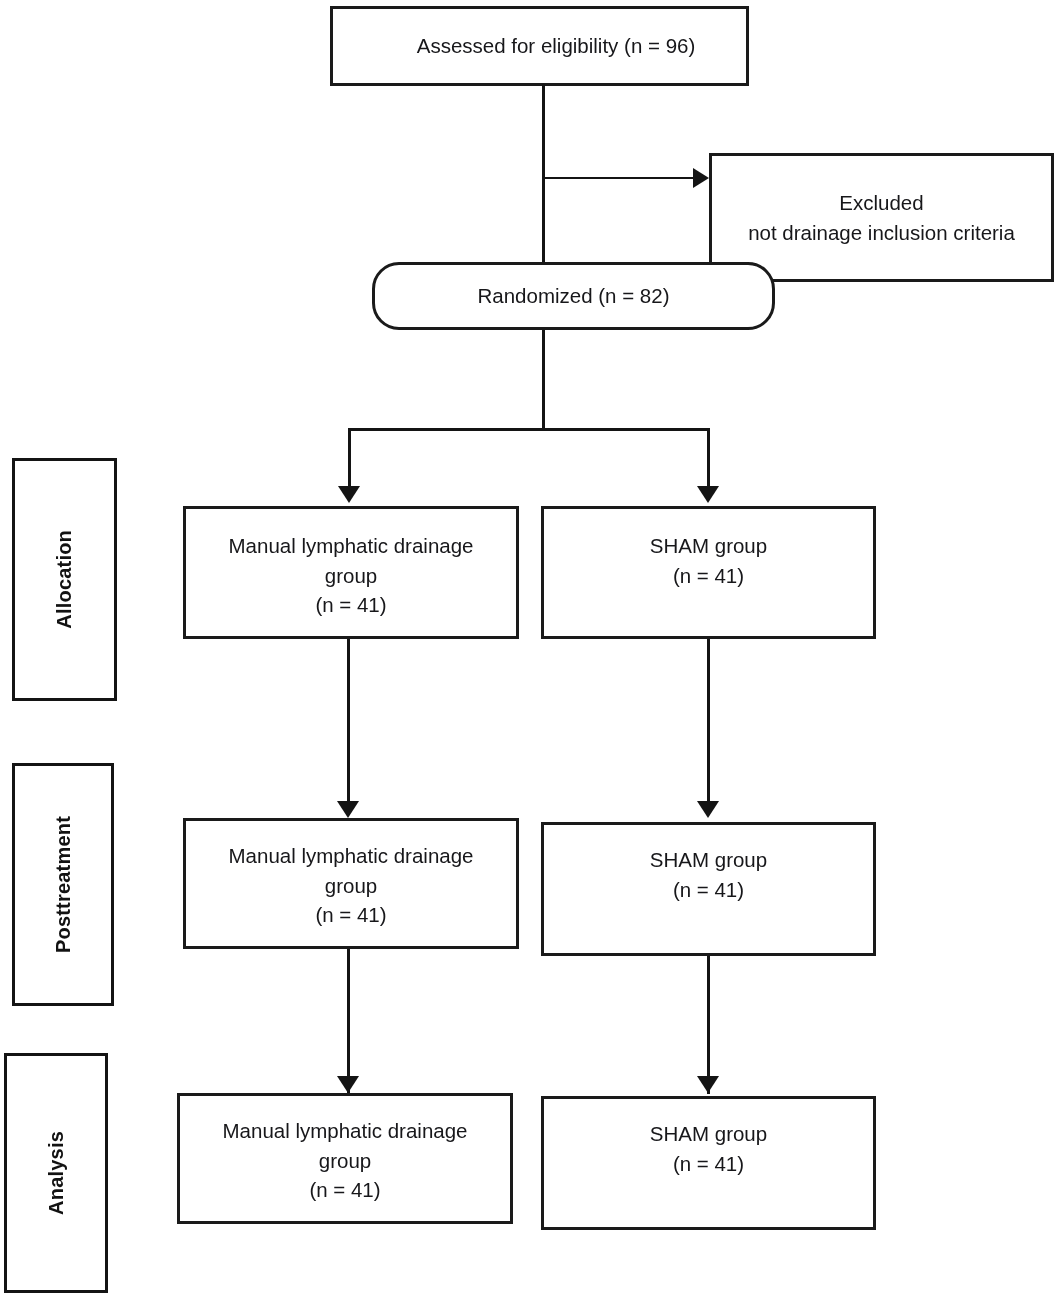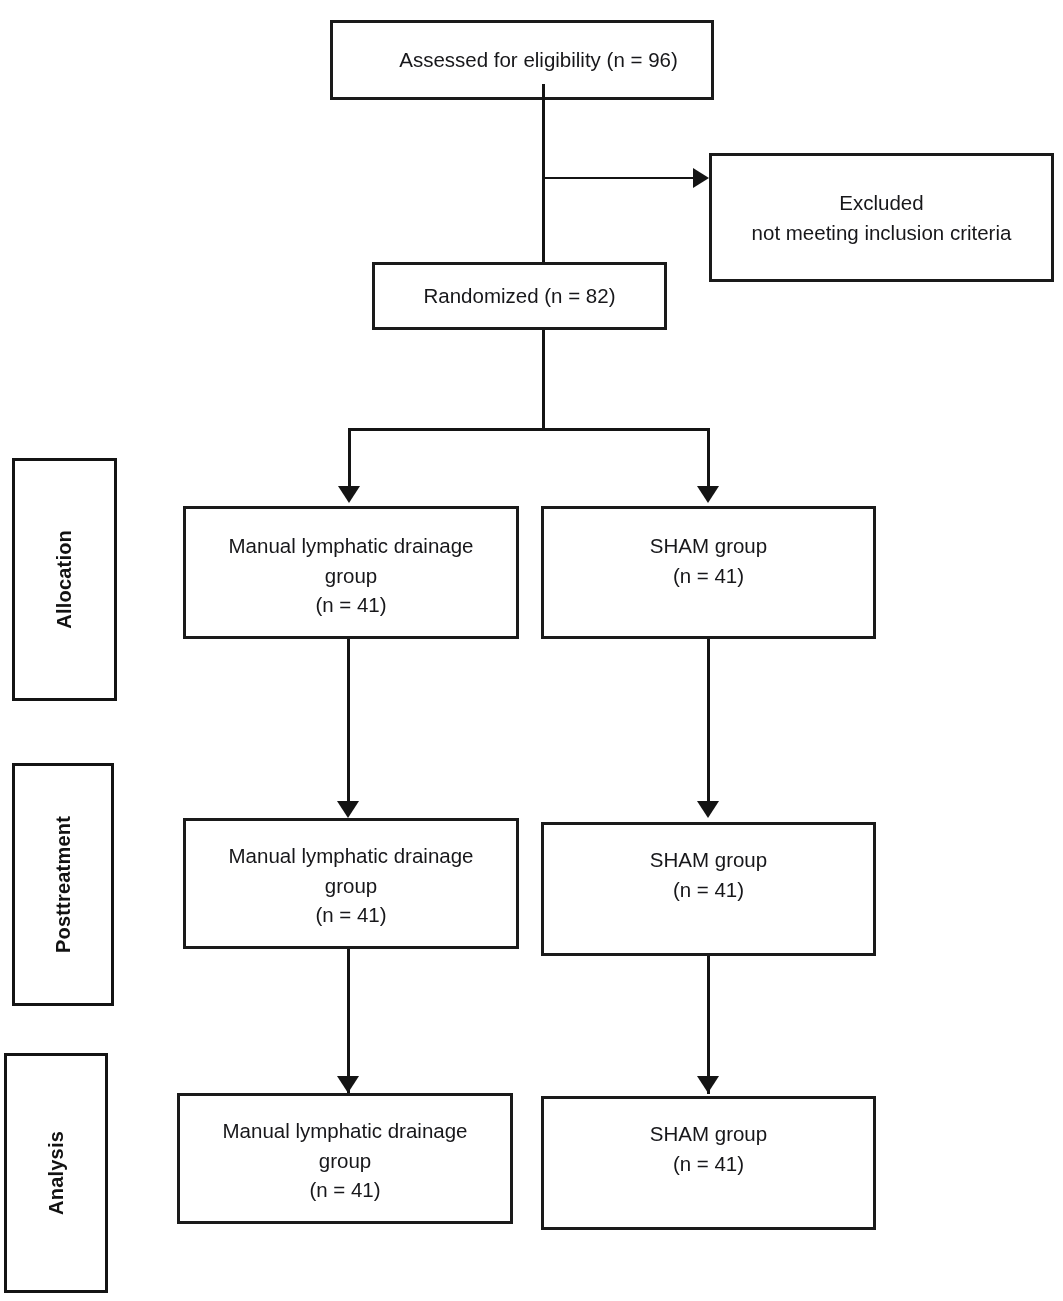--- a/index.html
+++ b/index.html
@@ -91,39 +91,39 @@
   </div>
 
   <div class="stage" style="left:12px; top:763px; width:102px; height:243px;">
     <span class="stage-label">Posttreatment</span>
   </div>
 
   <div class="stage" style="left:4px; top:1053px; width:104px; height:240px;">
     <span class="stage-label">Analysis</span>
   </div>
 
-  <div class="node node-center" style="left:330px; top:20px; width:384px; height:80px;padding-left:33px;">
+  <div class="node node-center" style="left:330px; top:6px; width:419px; height:80px;padding-left:33px;">
     <div class="lines">
       <div>Assessed for eligibility (n = 96)</div>
     </div>
   </div>
 
   <div class="vline" style="left:542px; top:84px; height:178px;"></div>
 
   <div class="hline hline-thin" style="left:542px; top:177px; width:153px;"></div>
   <div class="arrow-right" style="left:693px; top:168px;"></div>
 
   <div class="node node-center" style="left:709px; top:113px; width:345px; height:129px;margin-top:40px;">
     <div class="lines">
       <div>Excluded</div>
-      <div>not meeting inclusion criteria</div>
+      <div>not drainage inclusion criteria</div>
     </div>
   </div>
 
-  <div class="node node-center" style="left:372px; top:262px; width:295px; height:68px;">
+  <div class="node node-center" style="left:372px; top:262px; width:403px; height:68px;border-radius:27px;">
     <div class="lines">
       <div>Randomized (n = 82)</div>
     </div>
   </div>
 
   <div class="vline" style="left:542px; top:330px; height:100px;"></div>
   <div class="hline" style="left:348px; top:428px; width:362px;"></div>
   <div class="vline" style="left:348px; top:428px; height:60px;"></div>
   <div class="arrow-down" style="left:338px; top:486px;"></div>
   <div class="vline" style="left:707px; top:428px; height:60px;"></div>

